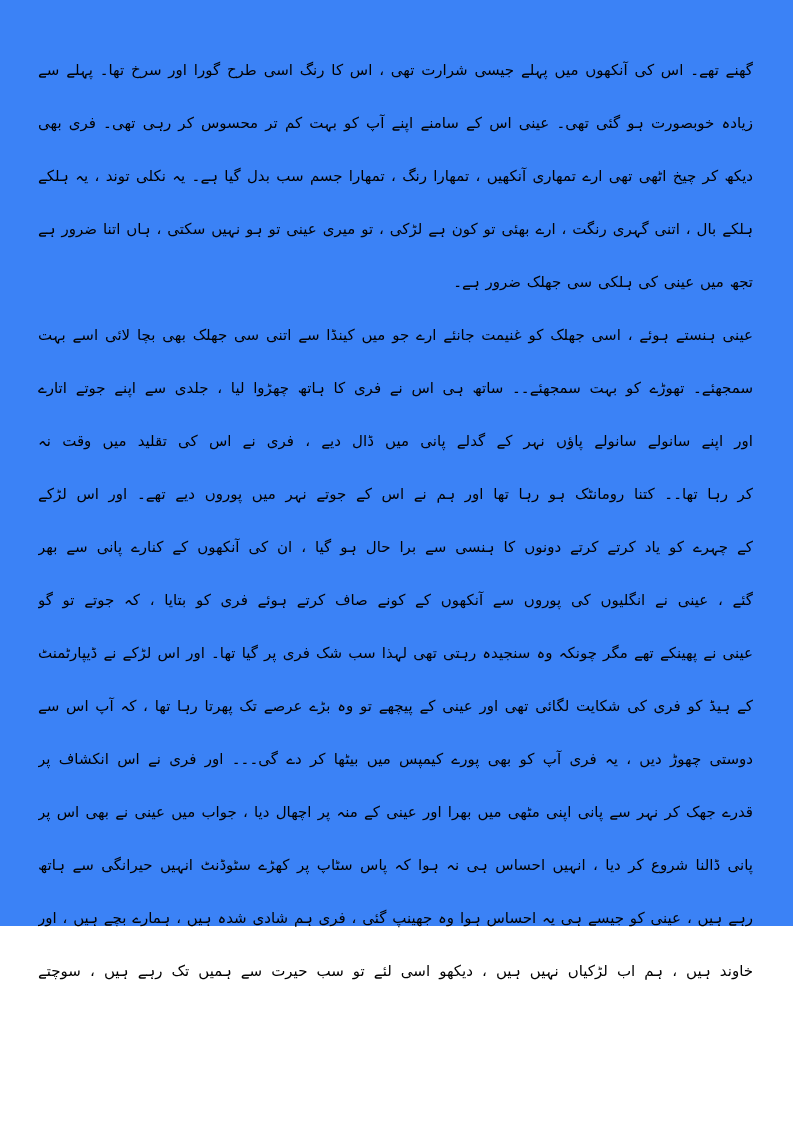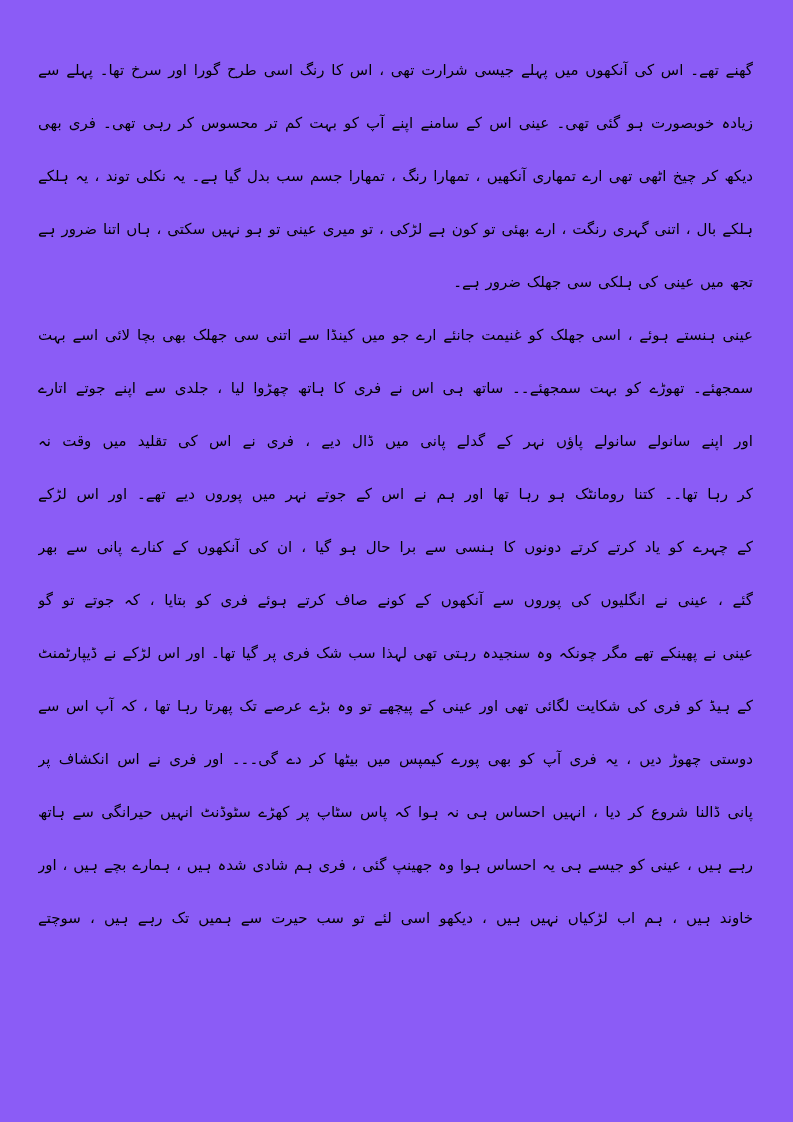--- a/index.html
+++ b/index.html
@@ -9,23 +9,23 @@
   }
   body {
     width: 793px;
     height: 1122px;
     overflow: hidden;
     font-family: "DejaVu Sans", sans-serif;
   }
   .page {
     box-sizing: border-box;
     width: 793px;
-    height: 1122px;
+    height: 926px;
     padding: 44px 40px 0 38px;
-    background: #8b5cf6;
+    background: #3b82f6;
     direction: rtl;
   }
   .paragraph {
     margin: 0;
     padding: 0;
   }
   .line {
     height: 53px;
     line-height: 53px;
     overflow: hidden;
@@ -58,18 +58,19 @@
       <div class="paragraph">
         <div class="line">عینی ہنستے ہوئے ، اسی جھلک کو غنیمت جانئے ارے جو میں کینڈا سے اتنی سی جھلک بھی بچا لائی اسے بہت</div>
         <div class="line">سمجھئے۔ تھوڑے کو بہت سمجھئے۔۔ ساتھ ہی اس نے فری کا ہاتھ چھڑوا لیا ، جلدی سے اپنے جوتے اتارے</div>
         <div class="line">اور اپنے سانولے سانولے پاؤں نہر کے گدلے پانی میں ڈال دیے ، فری نے اس کی تقلید میں وقت نہ</div>
         <div class="line">کر رہا تھا۔۔ کتنا رومانٹک ہو رہا تھا اور ہم نے اس کے جوتے نہر میں پوروں دیے تھے۔ اور اس لڑکے</div>
         <div class="line">کے چہرے کو یاد کرتے کرتے دونوں کا ہنسی سے برا حال ہو گیا ، ان کی آنکھوں کے کنارے پانی سے بھر</div>
         <div class="line">گئے ، عینی نے انگلیوں کی پوروں سے آنکھوں کے کونے صاف کرتے ہوئے فری کو بتایا ، کہ جوتے تو گو</div>
         <div class="line">عینی نے پھینکے تھے مگر چونکہ وہ سنجیدہ رہتی تھی لہذا سب شک فری پر گیا تھا۔ اور اس لڑکے نے ڈیپارٹمنٹ</div>
         <div class="line">کے ہیڈ کو فری کی شکایت لگائی تھی اور عینی کے پیچھے تو وہ بڑے عرصے تک پھرتا رہا تھا ، کہ آپ اس سے</div>
         <div class="line">دوستی چھوڑ دیں ، یہ فری آپ کو بھی پورے کیمپس میں بیٹھا کر دے گی۔۔۔ اور فری نے اس انکشاف پر</div>
+        <div class="line">قدرے جھک کر نہر سے پانی اپنی مٹھی میں بھرا اور عینی کے منہ پر اچھال دیا ، جواب میں عینی نے بھی اس پر</div>
         <div class="line">پانی ڈالنا شروع کر دیا ، انہیں احساس ہی نہ ہوا کہ پاس سٹاپ پر کھڑے سٹوڈنٹ انہیں حیرانگی سے ہاتھ</div>
         <div class="line">رہے ہیں ، عینی کو جیسے ہی یہ احساس ہوا وہ جھینپ گئی ، فری ہم شادی شدہ ہیں ، ہمارے بچے ہیں ، اور</div>
         <div class="line">خاوند ہیں ، ہم اب لڑکیاں نہیں ہیں ، دیکھو اسی لئے تو سب حیرت سے ہمیں تک رہے ہیں ، سوچتے</div>
       </div>
     </div>
 </div>
 
 </body></html>

